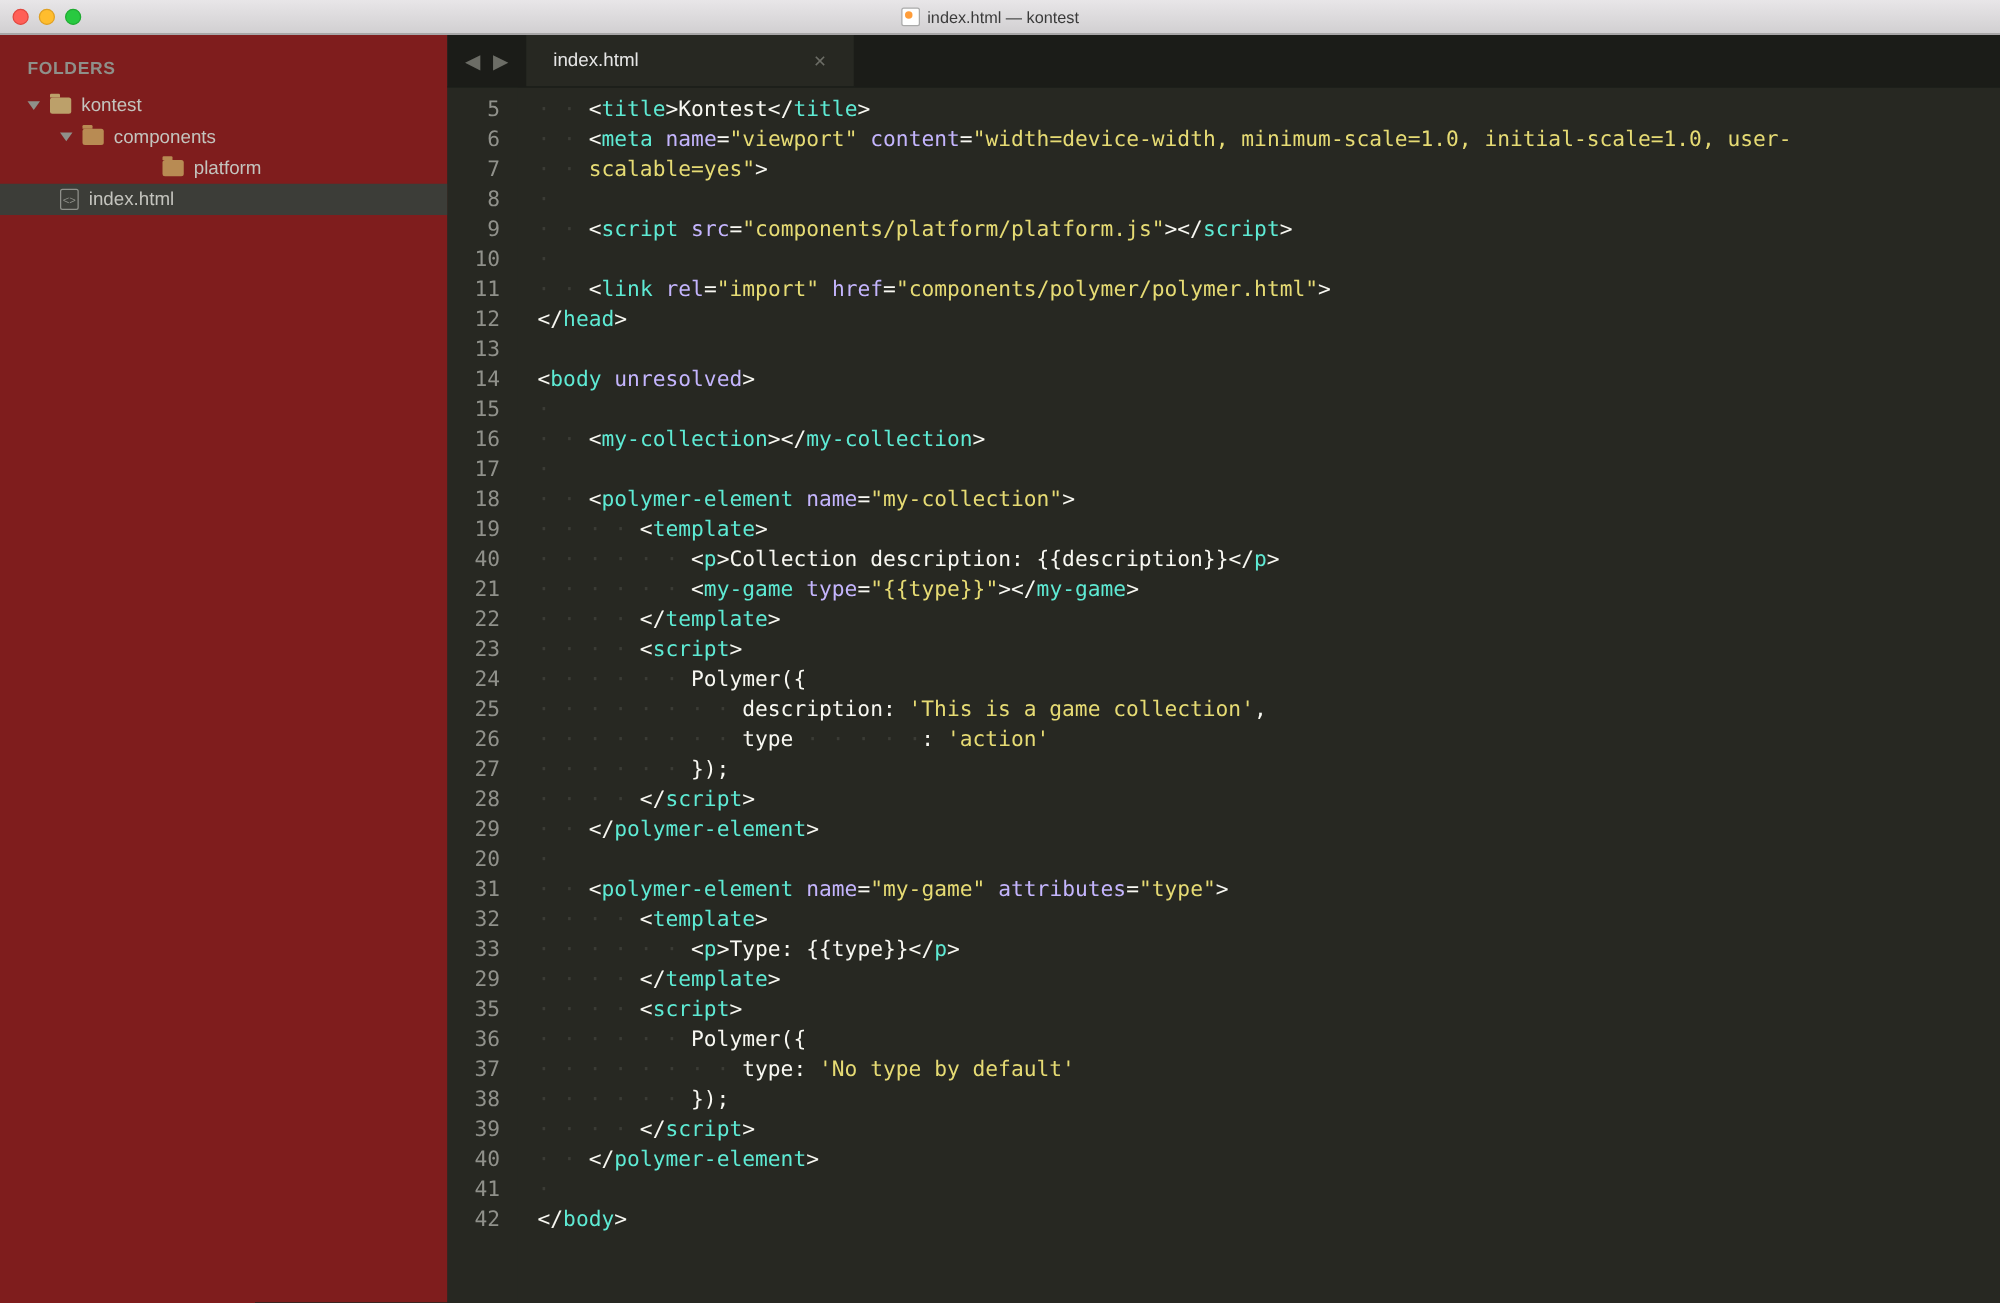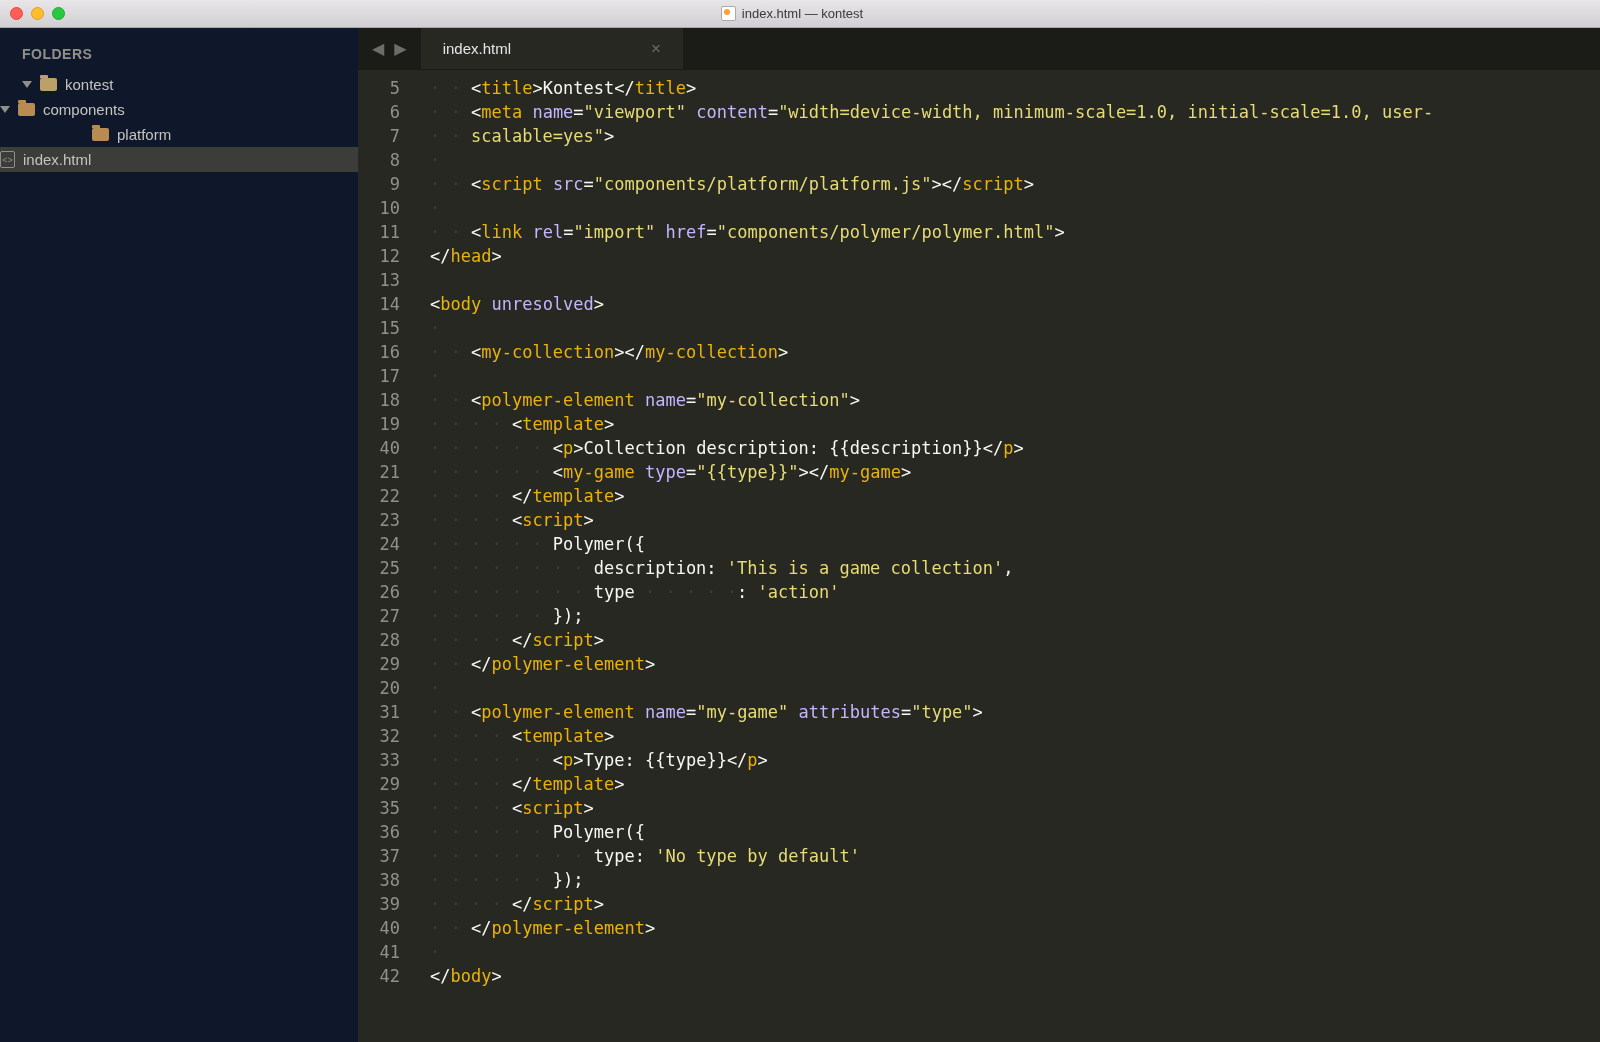--- a/index.html
+++ b/index.html
@@ -33,21 +33,21 @@
   width: 15px; height: 15px; background: #fff;
   border: 1px solid #aaa; border-radius: 2px; display: inline-block; position: relative;
 }
 .file-badge::after {
   content: ""; position: absolute; top: 2px; left: 2px; width: 6px; height: 6px;
   border-radius: 50%; background: #ff9d3a;
 }
 .main { display: flex; height: calc(100% - 28px); }
 .sidebar {
   width: 358px;
-  background: #0f172a;
+  background: #7f1d1d;
   color: #8f908a;
   padding-top: 18px;
   font-size: 15px;
 }
 .sb-header {
   padding: 0 22px 10px; font-weight: 600; letter-spacing: 0.5px;
   color: #8f908a; font-size: 14px;
 }
 .tree-row {
   display: flex; align-items: center; gap: 8px;
@@ -67,22 +67,22 @@
   content: ""; position: absolute; top: -3px; left: 0; width: 8px; height: 3px;
   background: #bca06a; border-radius: 1px 1px 0 0;
 }
 .folder-icon.sub { background: #b88b53; }
 .folder-icon.sub::before { background: #b88b53; }
 .file-icon {
   width: 15px; height: 17px; border: 1px solid #8f908a; border-radius: 2px;
   display: flex; align-items: center; justify-content: center; font-size: 9px; color: #8f908a;
 }
 .l1 { padding-left: 22px; }
-.l2 { }
-.l3 { padding-left: 74px; }
+.l2 { padding-left: 48px; }
+.l3 { padding-left: 112px; }
 .editor-area {
   flex: 1; display: flex; flex-direction: column; background: #272822;
 }
 .tabs {
   height: 42px; background: #1b1c18; display: flex; align-items: stretch;
   border-bottom: 1px solid #1b1c18;
 }
 .nav-arrows {
   display: flex; align-items: center; gap: 10px;
   padding: 0 14px; color: #6c6d66;
@@ -101,21 +101,21 @@
 .gutter {
   background: #272822; color: #90918b;
   padding: 6px 14px 6px 0; text-align: right; width: 56px;
   font-family: "Menlo", "Consolas", monospace;
 }
 .gutter div { height: 24px; }
 .lines { padding: 6px 0 6px 16px; white-space: pre; color: #f8f8f2; }
 .lines .row { height: 24px; }
 .p { color: #3b3c36; } 
 .lt, .gt, .eq, .sl { color: #f8f8f2; }
-.tag { color: #eab308; }
+.tag { color: #5eead4; }
 .attr { color: #c4b5fd; }
 .str { color: #e6db74; }
 .txt { color: #f8f8f2; }
 </style>
 </head>
 <body>
 
 <div class="title-bar">
   <div class="traffic">
     <div class="tl red"></div>

